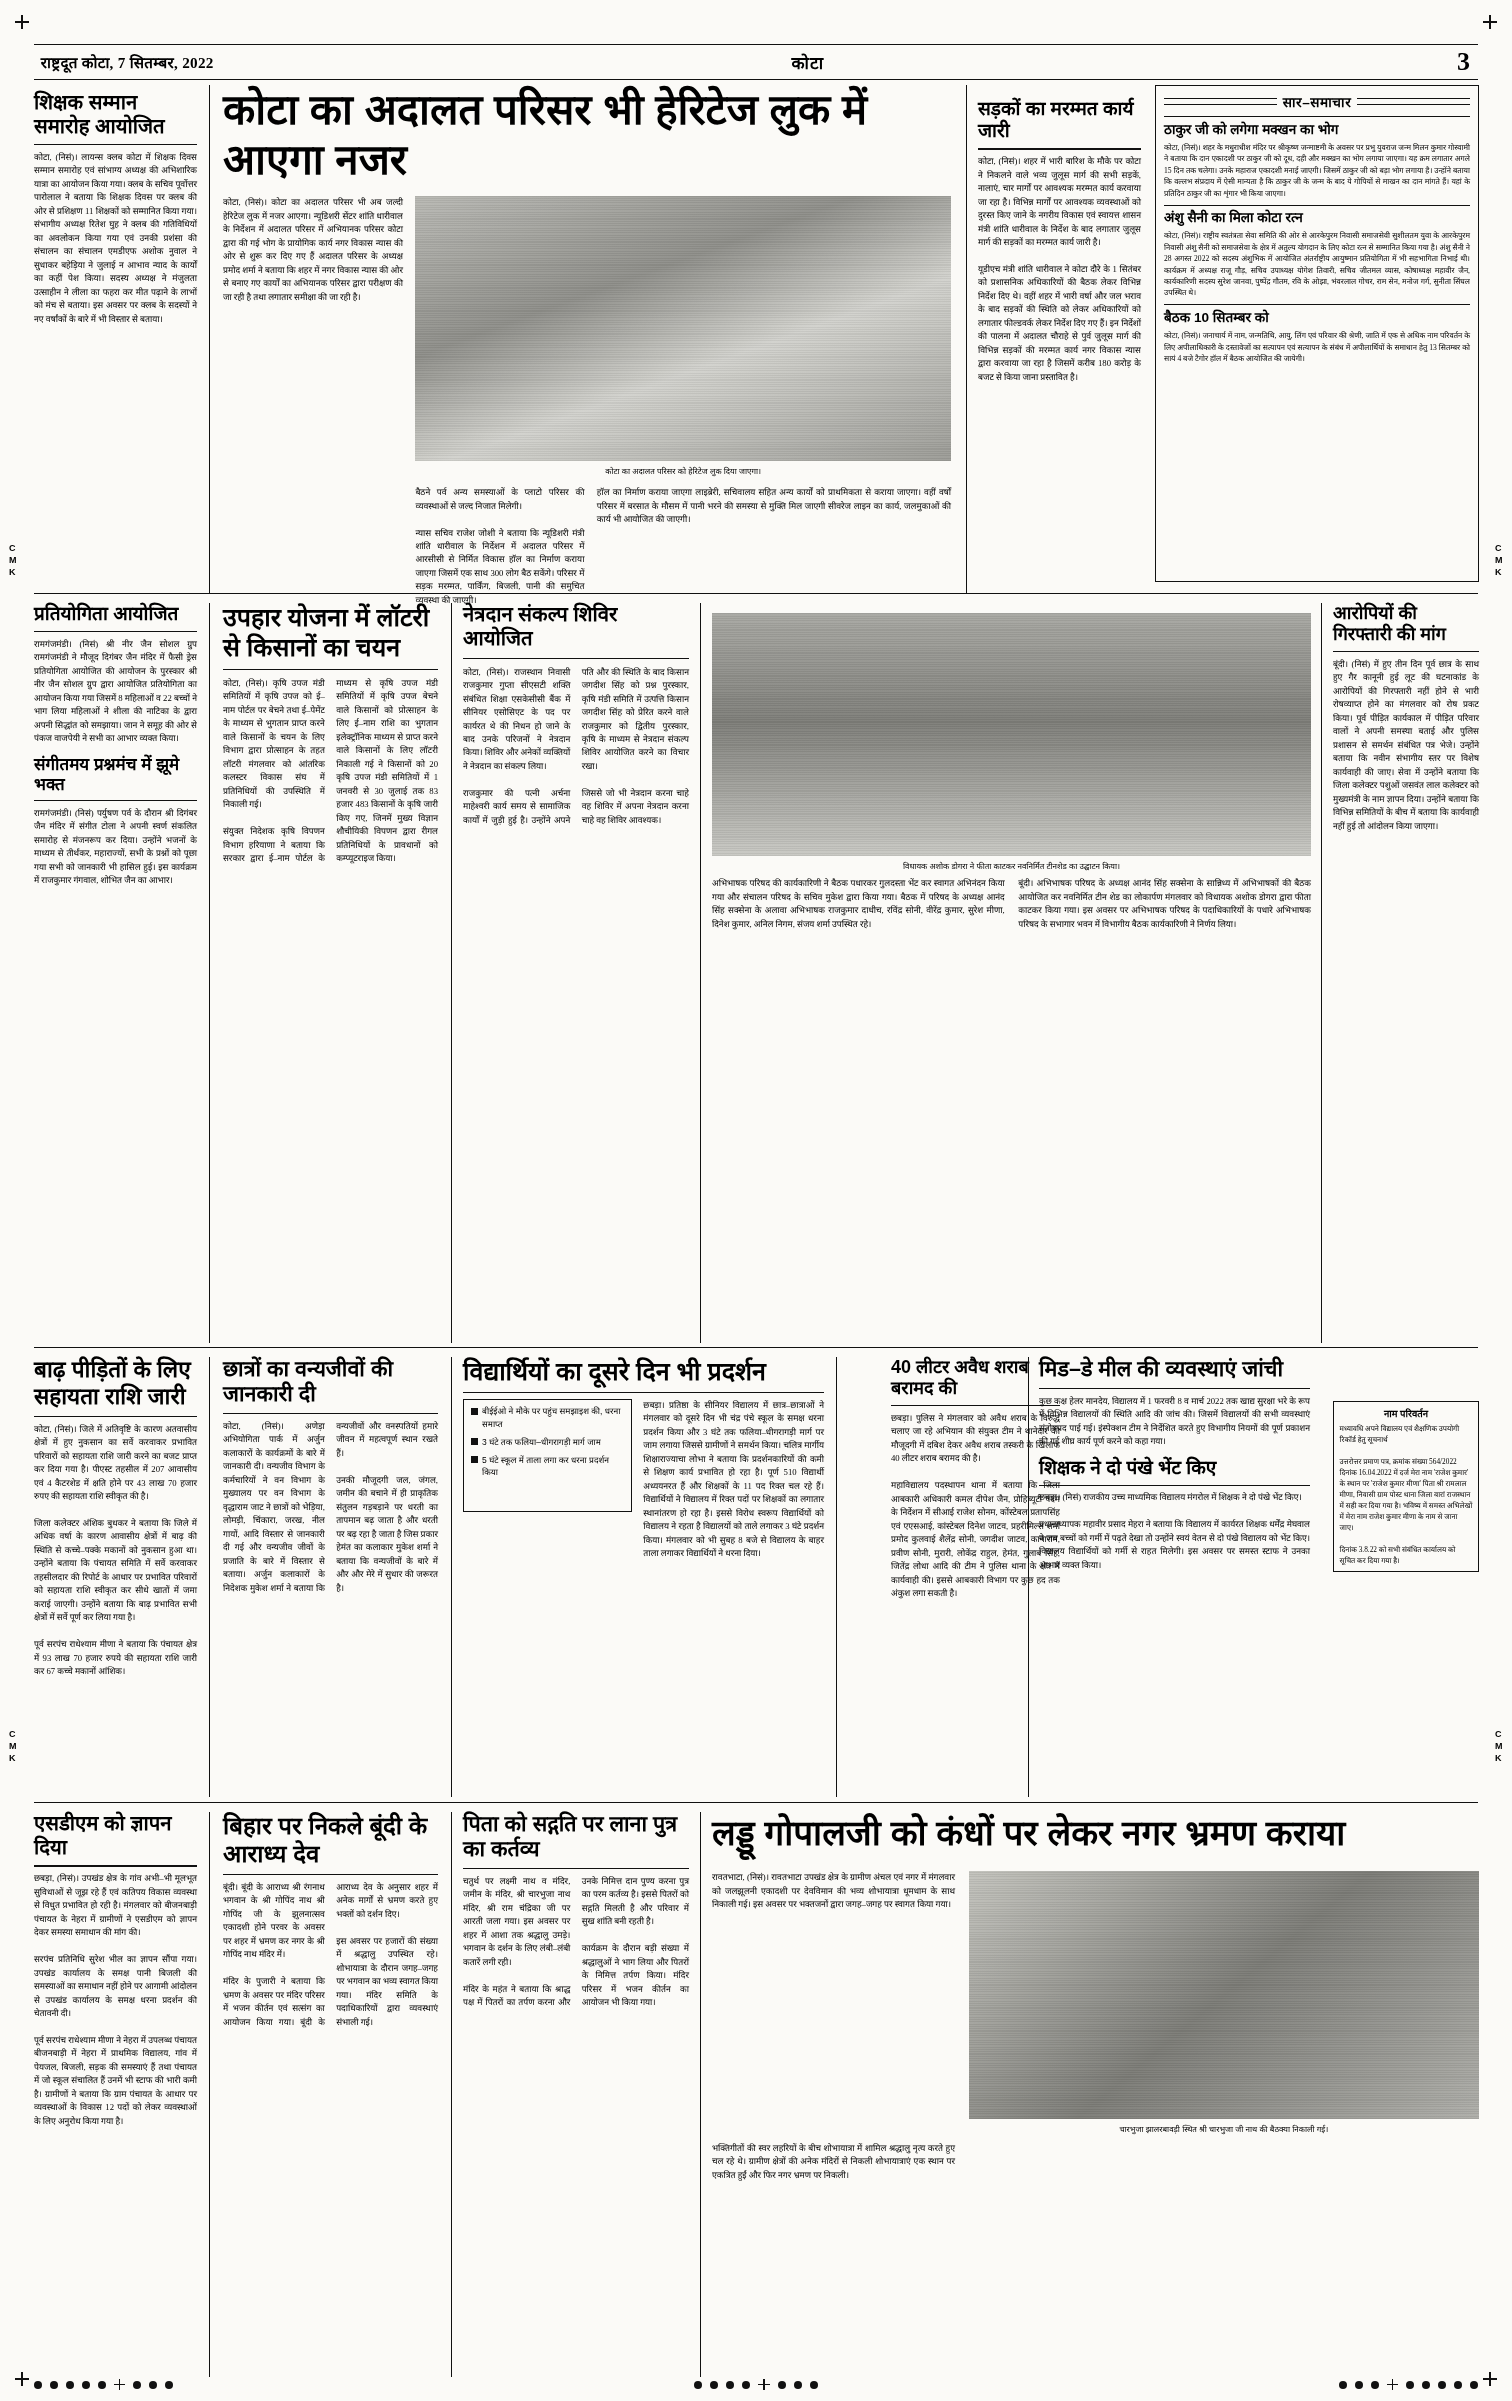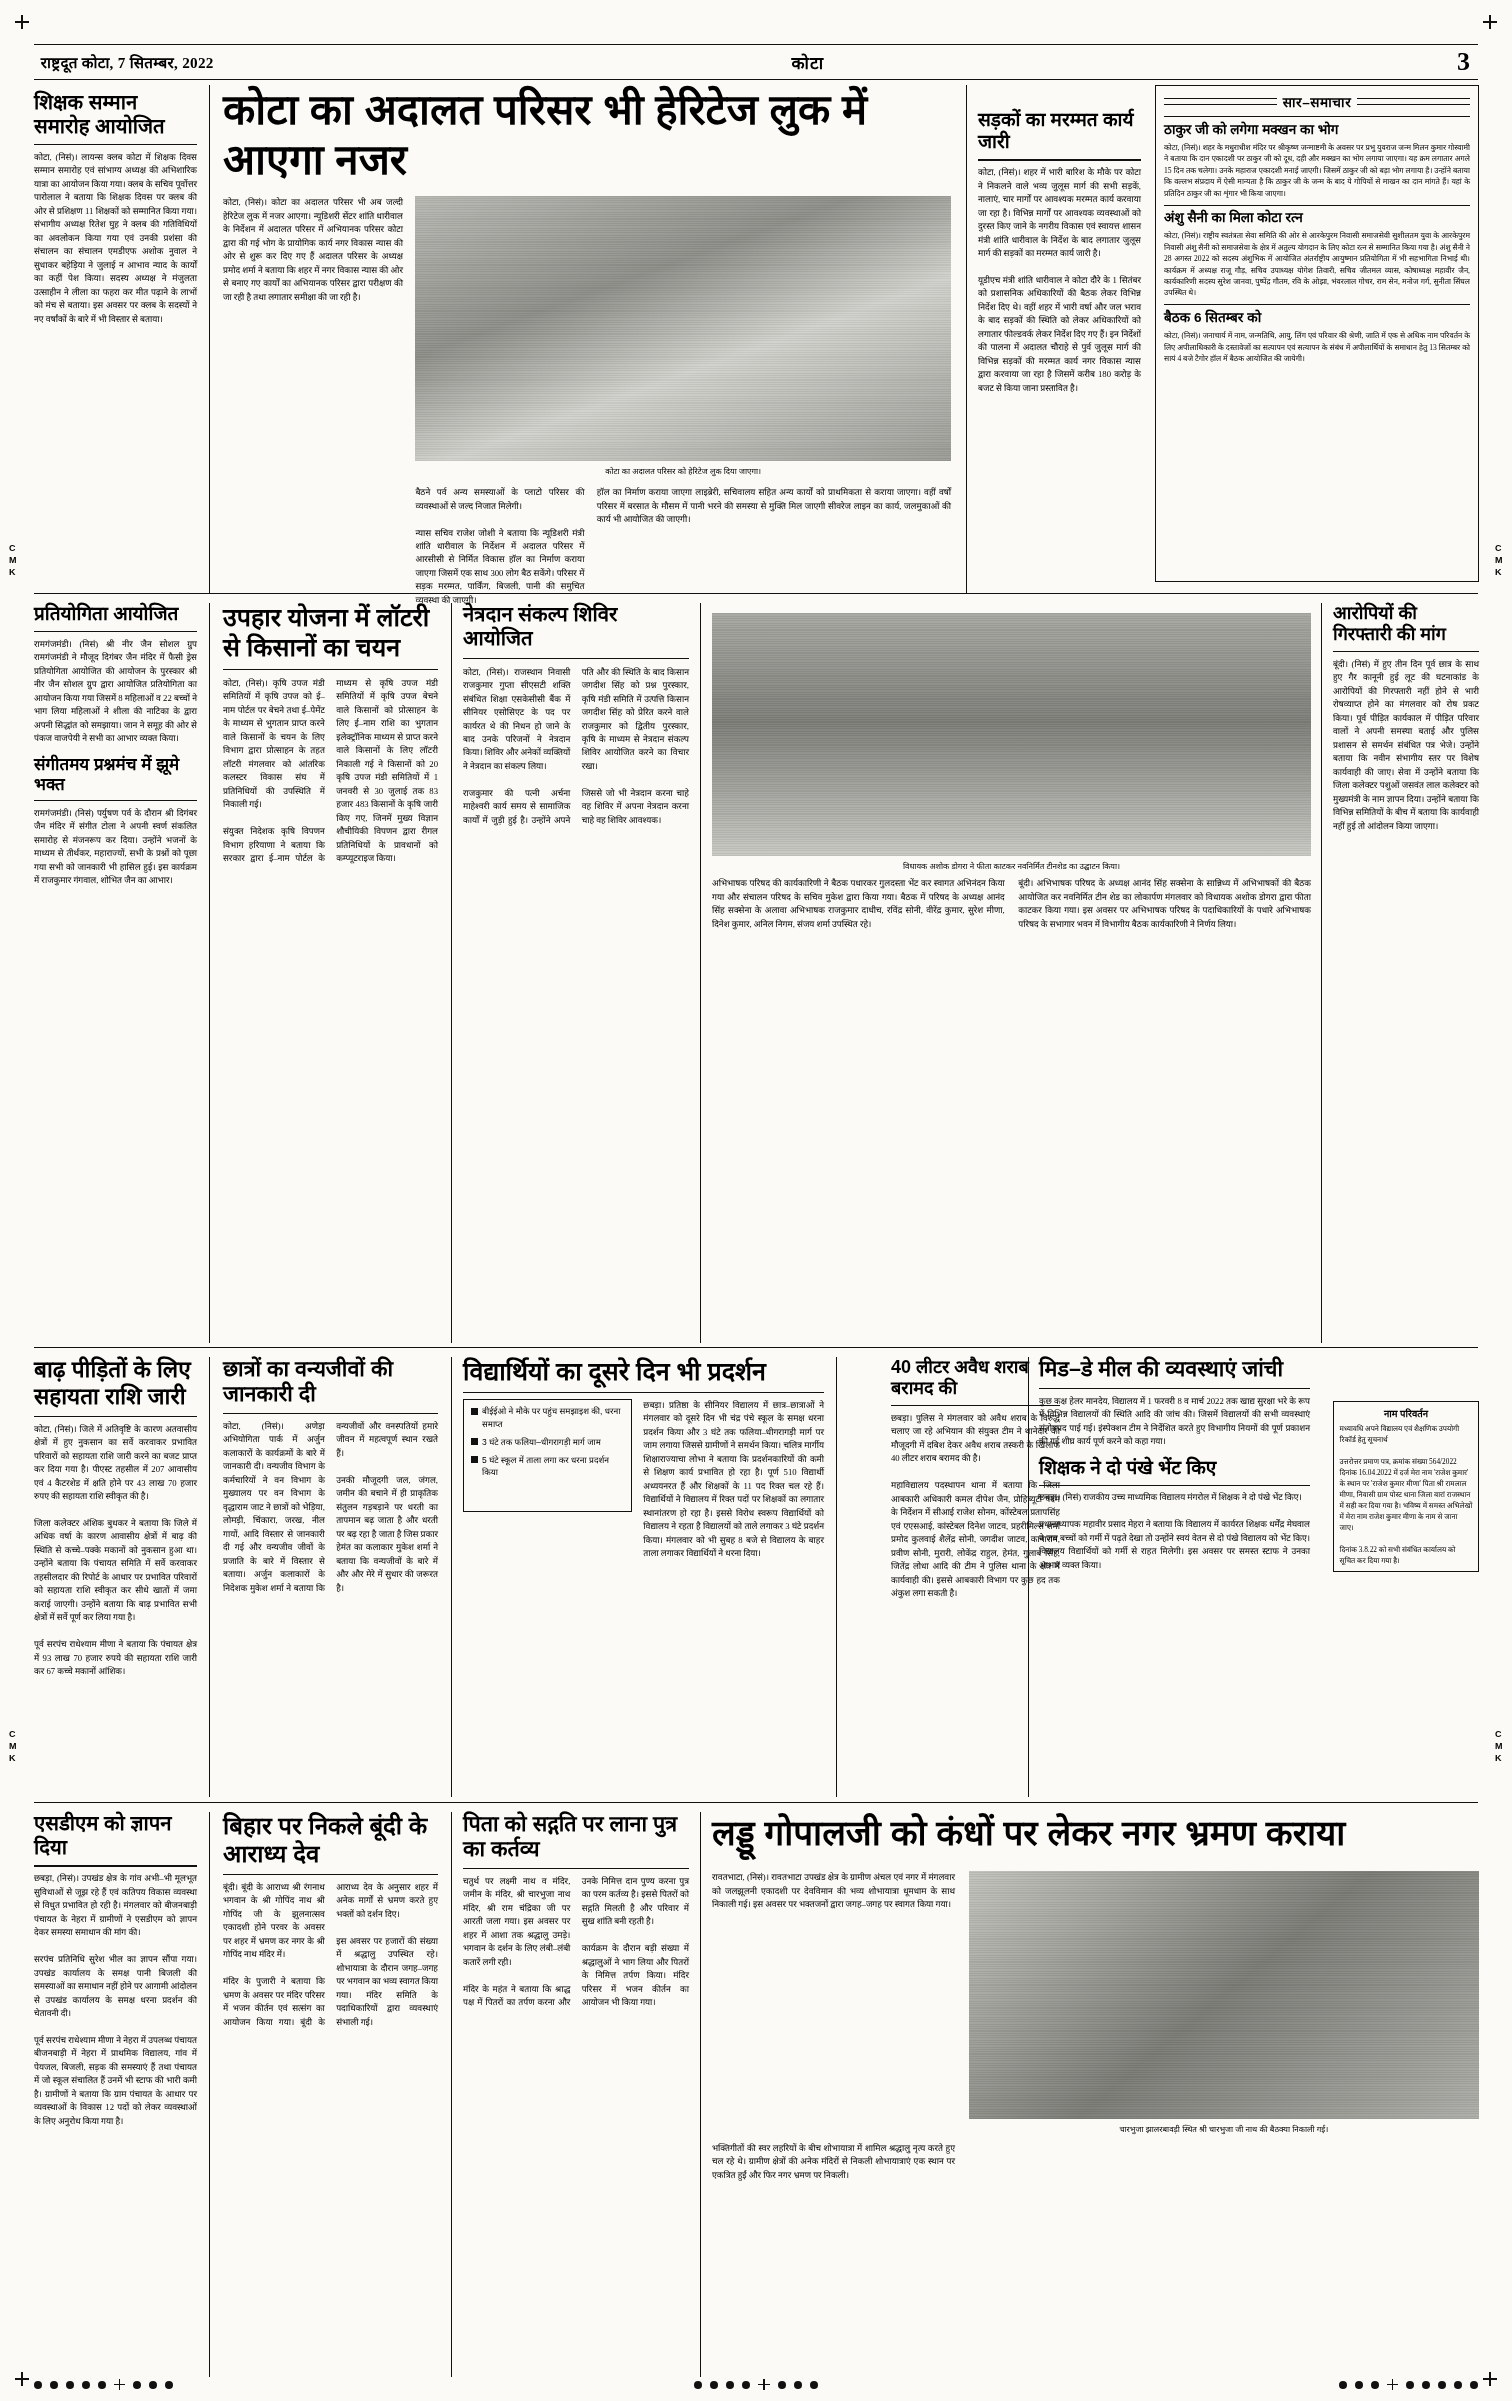--- a/index.html
+++ b/index.html
@@ -104,21 +104,21 @@
       <div style="display:flex;gap:12.4px;margin-top:10.2px;white-space:pre-line;">
         <div style="width:180px" class="body-col"></div>
         <div style="width:169px" class="body-col">बैठने पर्व अन्य समस्याओं के प्लाटो परिसर की व्यवस्थाओं से जल्द निजात मिलेगी।
 
 न्यास सचिव राजेश जोशी ने बताया कि न्यूडिशरी मंत्री शांति धारीवाल के निर्देशन में अदालत परिसर में आरसीसी से निर्मित विकास हॉल का निर्माण कराया जाएगा जिसमें एक साथ 300 लोग बैठ सकेंगे। परिसर में सड़क मरम्मत, पार्किंग, बिजली, पानी की समुचित व्यवस्था की जाएगी।</div>
         <div style="flex:1" class="body-col">हॉल का निर्माण कराया जाएगा लाइब्रेरी, सचिवालय सहित अन्य कार्यों को प्राथमिकता से कराया जाएगा। वहीं वर्षों परिसर में बरसात के मौसम में पानी भरने की समस्या से मुक्ति मिल जाएगी सीवरेज लाइन का कार्य, जलमुकाओं की कार्य भी आयोजित की जाएगी।</div>
       </div>
     </div>
     <div class="vline" style="left:932px;top:0;height:508px;"></div>
 
-    <div class="col" style="left:944px;top:24px;width:163px;">
+    <div class="col" style="left:944px;top:13px;width:163px;">
       <h1 class="hl" style="font-size:19px;">सड़कों का मरम्मत कार्य जारी</h1>
       <div class="hline" style="position:relative;height:1.1px;margin:5.6px 0;width:100%"></div>
       <div class="body-col" style="white-space:pre-line">कोटा, (निसं)। शहर में भारी बारिश के मौके पर कोटा ने निकलने वाले भव्य जुलूस मार्ग की सभी सड़कें, नालाएं, चार मार्गों पर आवश्यक मरम्मत कार्य करवाया जा रहा है। विभिन्न मार्गों पर आवश्यक व्यवस्थाओं को दुरस्त किए जाने के नगरीय विकास एवं स्वायत्त शासन मंत्री शांति धारीवाल के निर्देश के बाद लगातार जुलूस मार्ग की सड़कों का मरम्मत कार्य जारी है।
 
 यूडीएच मंत्री शांति धारीवाल ने कोटा दौरे के 1 सितंबर को प्रशासनिक अधिकारियों की बैठक लेकर विभिन्न निर्देश दिए थे। वहीं शहर में भारी वर्षा और जल भराव के बाद सड़कों की स्थिति को लेकर अधिकारियों को लगातार फील्डवर्क लेकर निर्देश दिए गए हैं। इन निर्देशों की पालना में अदालत चौराहे से पुर्व जुलूस मार्ग की विभिन्न सड़कों की मरम्मत कार्य नगर विकास न्यास द्वारा करवाया जा रहा है जिसमें करीब 180 करोड़ के बजट से किया जाना प्रस्तावित है।</div>
     </div>
 
     <div class="col boxed" style="left:1121px;top:0;width:324px;height:497px;padding:5.6px 8px;box-sizing:border-box;">
       <div style="display:flex;align-items:center;gap:5.6px;">
         <div style="flex:1;border-top:1.7px solid #111;border-bottom:1.7px solid #111;height:5.1px"></div>
@@ -127,21 +127,21 @@
       </div>
       <div style="margin-top:5.6px;border-top:1.1px solid #111;padding-top:4.5px;">
         <div class="sar-title">ठाकुर जी को लगेगा मक्खन का भोग</div>
         <div class="tiny">कोटा, (निसं)। शहर के मधुराधीश मंदिर पर श्रीकृष्ण जन्माष्टमी के अवसर पर प्रभु युवराज जन्म मिलन कुमार गोस्वामी ने बताया कि दान एकादशी पर ठाकुर जी को दूध, दही और मक्खन का भोग लगाया जाएगा। यह क्रम लगातार अगले 15 दिन तक चलेगा। उनके महाराज एकादशी मनाई जाएगी। जिसमें ठाकुर जी को बड़ा भोग लगाया है। उन्होंने बताया कि वल्लभ संप्रदाय में ऐसी मान्यता है कि ठाकुर जी के जन्म के बाद ये गोपियों से माखन का दान मांगते हैं। यहां के प्रतिदिन ठाकुर जी का शृंगार भी किया जाएगा।</div>
       </div>
       <div style="margin-top:5.6px;border-top:1.1px solid #111;padding-top:4.5px;">
         <div class="sar-title">अंशु सैनी का मिला कोटा रत्न</div>
         <div class="tiny">कोटा, (निसं)। राष्ट्रीय स्वतंत्रता सेवा समिति की ओर से आरकेपुरम निवासी समाजसेवी सुशीलतम युवा के आरकेपुरम निवासी अंशु सैनी को समाजसेवा के क्षेत्र में अतुल्य योगदान के लिए कोटा रत्न से सम्मानित किया गया है। अंशु सैनी ने 28 अगस्त 2022 को सदस्य अंशुभिक में आयोजित अंतर्राष्ट्रीय आयुष्मान प्रतियोगिता में भी सहभागिता निभाई थी। कार्यक्रम में अध्यक्ष राजू गौड़, सचिव उपाध्यक्ष योगेश तिवारी, सचिव जीतमल व्यास, कोषाध्यक्ष महावीर जैन, कार्यकारिणी सदस्य सुरेश जानवा, पुष्पेंद्र गौतम, रवि के ओझा, भंवरलाल गोचर, राम सेन, मनोज गर्ग, सुनीता सिंघल उपस्थित थे।</div>
       </div>
       <div style="margin-top:5.6px;border-top:1.1px solid #111;padding-top:4.5px;">
-        <div class="sar-title">बैठक 6 सितम्बर को</div>
+        <div class="sar-title">बैठक 10 सितम्बर को</div>
         <div class="tiny">कोटा, (निसं)। जनाचार्य में नाम, जन्मतिथि, आयु, लिंग एवं परिवार की श्रेणी, जाति में एक से अधिक नाम परिवर्तन के लिए अपीलाधिकारी के दस्तावेजों का सत्यापन एवं सत्यापन के संबंध में अपीलार्थियों के समाधान हेतु 13 सितम्बर को सायं 4 बजे टैगोर हॉल में बैठक आयोजित की जायेगी।</div>
       </div>
     </div>
 
     <div class="hline" style="left:0;top:508px;width:100%"></div>
 
     <div class="col" style="left:0;top:518px;width:163px;">
       <h1 class="hl" style="font-size:19px;">प्रतियोगिता आयोजित</h1>
       <div class="hline" style="position:relative;height:1.1px;margin:5.6px 0;width:100%"></div>
       <div class="body-col">रामगंजमंडी। (निसं) श्री नीर जैन सोशल ग्रुप रामगंजमंडी ने मौजूद दिगंबर जैन मंदिर में फैसी ड्रेस प्रतियोगिता आयोजित की आयोजन के पुरस्कार श्री नीर जैन सोशल ग्रुप द्वारा आयोजित प्रतियोगिता का आयोजन किया गया जिसमें 8 महिलाओं व 22 बच्चों ने भाग लिया महिलाओं ने शीला की नाटिका के द्वारा अपनी सिद्धांत को समझाया। जान ने समूह की ओर से पंकज वाजपेयी ने सभी का आभार व्यक्त किया।</div>

